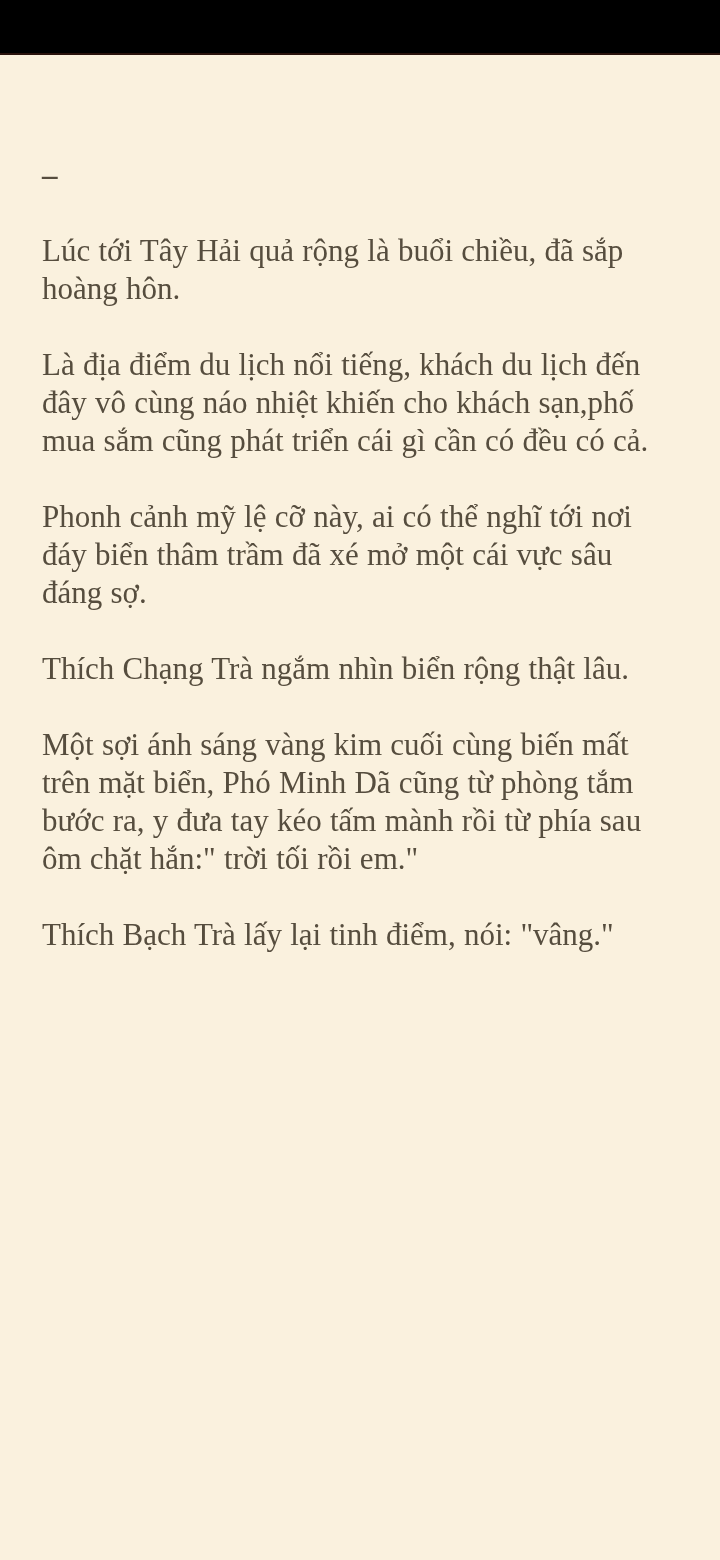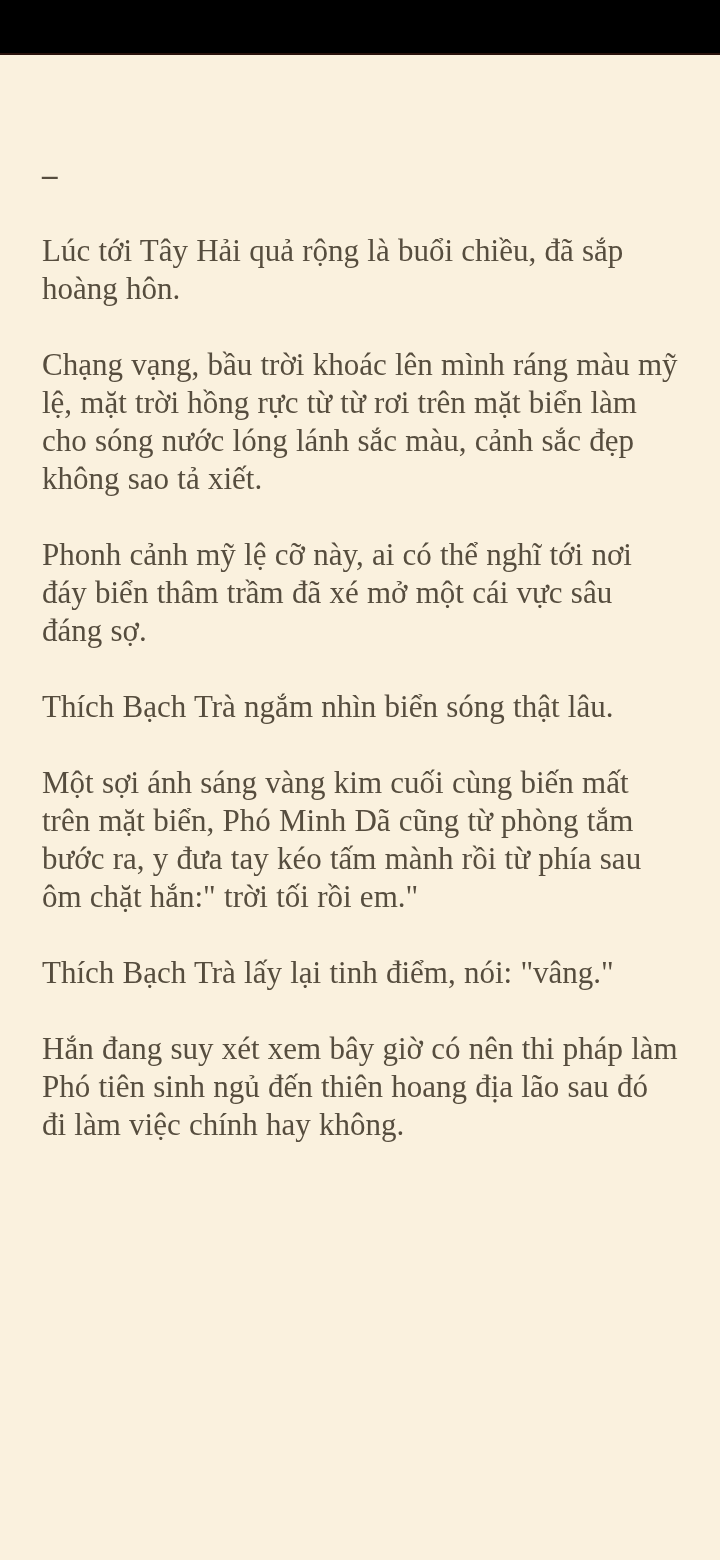--- a/index.html
+++ b/index.html
@@ -38,19 +38,18 @@
   }
 </style>
 </head>
 <body>
 
 <div class="status-bar"></div>
 
 <div class="reader-content">
   <p class="section-marker">–</p>
   <p>Lúc tới Tây Hải quả rộng là buổi chiều, đã sắp hoàng hôn.</p>
-  <p>Chạng vạng, bầu trời khoác lên mình ráng màu mỹ lệ, mặt trời hồng rực từ từ rơi trên mặt biển làm cho sóng nước lóng lánh sắc màu, cảnh sắc đẹp không sao tả xiết.</p>
+  <p>Là địa điểm du lịch nổi tiếng, khách du lịch đến đây vô cùng náo nhiệt khiến cho khách sạn,phố mua sắm cũng phát triển cái gì cần có đều có cả.</p>
   <p>Phonh cảnh mỹ lệ cỡ này, ai có thể nghĩ tới nơi đáy biển thâm trầm đã xé mở một cái vực sâu đáng sợ.</p>
-  <p>Thích Bạch Trà ngắm nhìn biển sóng thật lâu.</p>
+  <p>Thích Chạng Trà ngắm nhìn biển rộng thật lâu.</p>
   <p>Một sợi ánh sáng vàng kim cuối cùng biến mất trên mặt biển, Phó Minh Dã cũng từ phòng tắm bước ra, y đưa tay kéo tấm mành rồi từ phía sau ôm chặt hắn:" trời tối rồi em."</p>
   <p>Thích Bạch Trà lấy lại tinh điểm, nói: "vâng."</p>
-  <p>Hắn đang suy xét xem bây giờ có nên thi pháp làm Phó tiên sinh ngủ đến thiên hoang địa lão sau đó đi làm việc chính hay không.</p>
 </div>
 
 </body></html>

